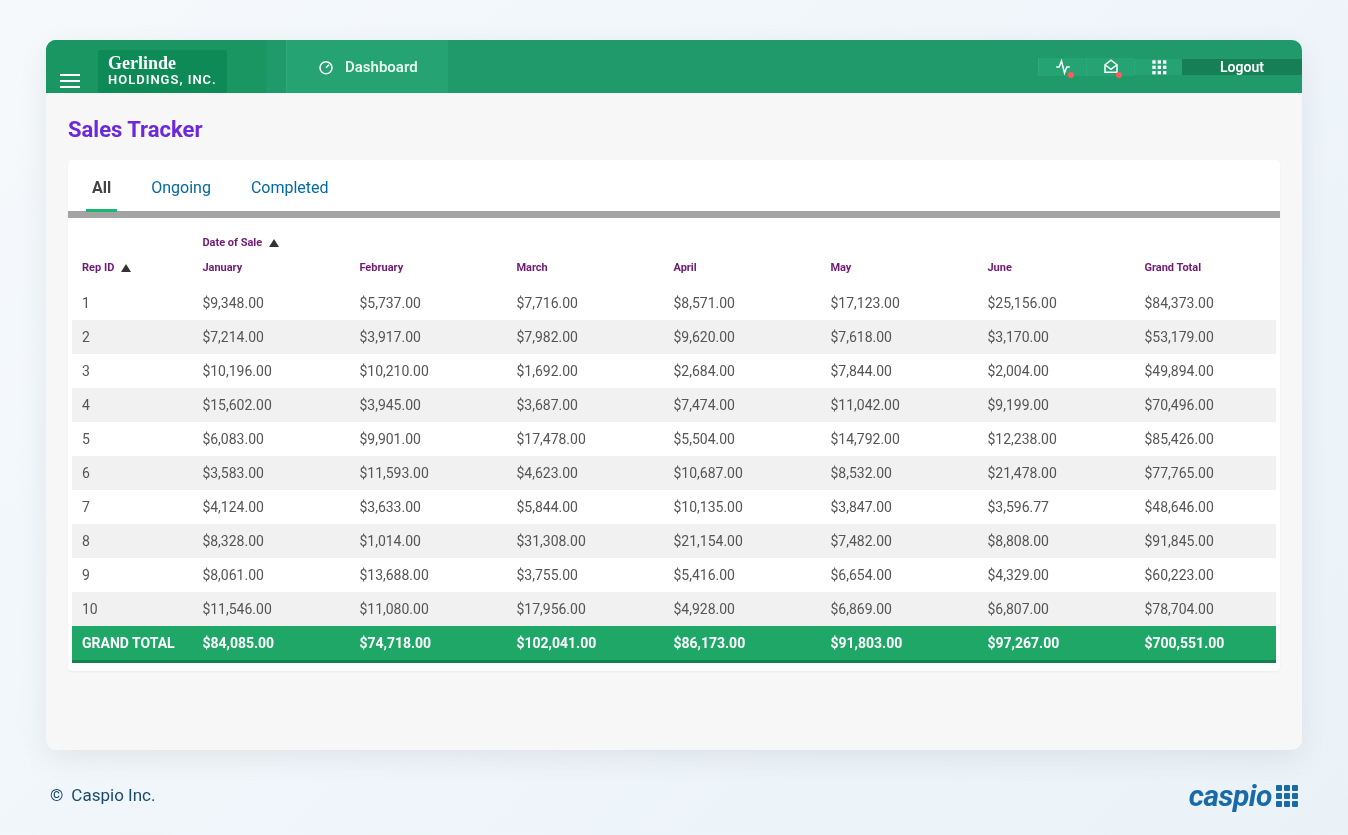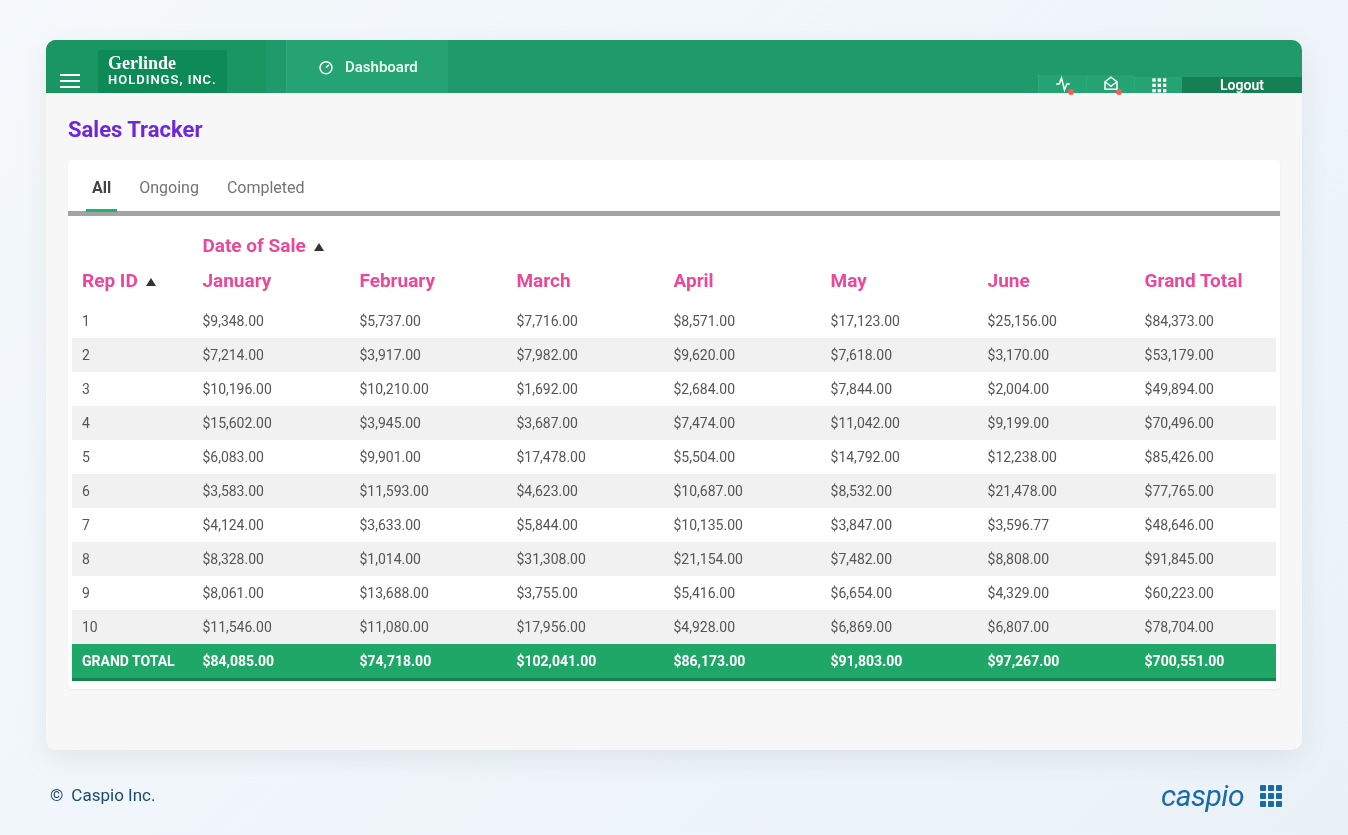--- a/index.html
+++ b/index.html
@@ -62,59 +62,59 @@
     position:relative;
     background:#25a372;
     border-left:1px solid rgba(255,255,255,0.06);
   }
   .navtab.active { background:#2bb07c; }
   .navtab.active::after {
     content:""; position:absolute; left:0; right:0; bottom:0; height:4px; background:#fff;
   }
   .navicon { width:18px; height:18px; display:inline-flex; align-items:center; justify-content:center; }
   .topbar-spacer { flex:1; }
-  .topbar-icons { display:flex; align-items:flex-end; }
+  .topbar-icons { display:flex; align-items:center; }
   .topicon {
     width:48px; display:flex; align-items:center; justify-content:center;
     background:#25a372; border-left:1px solid rgba(255,255,255,0.06);
     cursor:pointer; position:relative;
   }
   .topicon .dot { position:absolute; top:14px; right:12px; width:6px; height:6px; background:#ff5a5a; border-radius:50%; }
   .logout {
     width:120px; background:#177f54; display:flex; align-items:center; justify-content:center;
     font-size:14px; font-weight:600; cursor:pointer;
   }
   
   .page { padding:24px 22px 30px; }
   .page-title { font-size:22px; font-weight:700; color:#6d28d9; margin-bottom:18px; }
   .card {
     background:#fff;
     border-radius:4px;
     box-shadow:0 1px 2px rgba(0,0,0,0.05);
   }
   .filter-tabs {
-    display:flex; gap:28px;
+    display:flex; gap:40px;
     padding:18px 24px 0;
-    border-bottom:5px solid #a3a3a3;
+    border-bottom:7px solid #a3a3a3;
     align-items:center;
   }
   .ftab {
     padding-bottom:14px;
     font-size:16px;
-    color:#737373;
+    color:#0369a1;
     cursor:pointer;
     position:relative;
   }
   .ftab.active { color:#444; font-weight:700; }
   .ftab.active::after { content:""; position:absolute; left:-6px; right:-6px; bottom:-1px; height:3px; background:#1db573; }
   .table-wrap { padding:18px 4px 8px; }
   table { width:100%; border-collapse:collapse; table-layout:fixed; }
   th, td { text-align:left; font-size:14px; padding:9px 10px; color:#555; }
   thead th {
-    font-weight:700; color:#ec4899; font-size:19px;
+    font-weight:700; color:#701a75; font-size:11px;
     padding-top:6px; padding-bottom:12px;
   }
   thead tr.toprow th { padding-top:0; padding-bottom:6px; }
   .sort-arrow {
     display:inline-block; margin-left:4px;
     width:0; height:0; border-left:5px solid transparent; border-right:5px solid transparent;
     border-bottom:8px solid #333; vertical-align:middle;
   }
   tbody tr:nth-child(even) { background:#f1f1f1; }
   tbody tr:nth-child(odd) { background:#fff; }
@@ -125,24 +125,24 @@
   col.repid { width:115px; }
   col.m { width:150px; }
   col.gt { width:135px; }
 
   
   .footer {
     position:absolute; left:50px; bottom:30px;
     color:#1a4a6e; font-size:17px; display:flex; align-items:center; gap:8px;
   }
   .caspio-logo {
-    position:absolute; right:66px; bottom:22px;
-    font-size:30px; font-weight:400; font-style:italic;
+    position:absolute; right:50px; bottom:22px;
+    font-size:30px; font-weight:700; font-style:italic;
     color:#1a6aa8; letter-spacing:-0.5px;
-    display:flex; align-items:center; gap:16px;
+    display:flex; align-items:center; gap:4px;
   }
   .caspio-dots { display:grid; grid-template-columns:repeat(3,6px); grid-template-rows:repeat(3,6px); gap:2px; }
   .caspio-dots span { width:6px; height:6px; background:#1a6aa8; border-radius:1px; }
 
   svg { display:block; }
 </style>
 </head>
 <body>
 
 <div class="app-frame">

